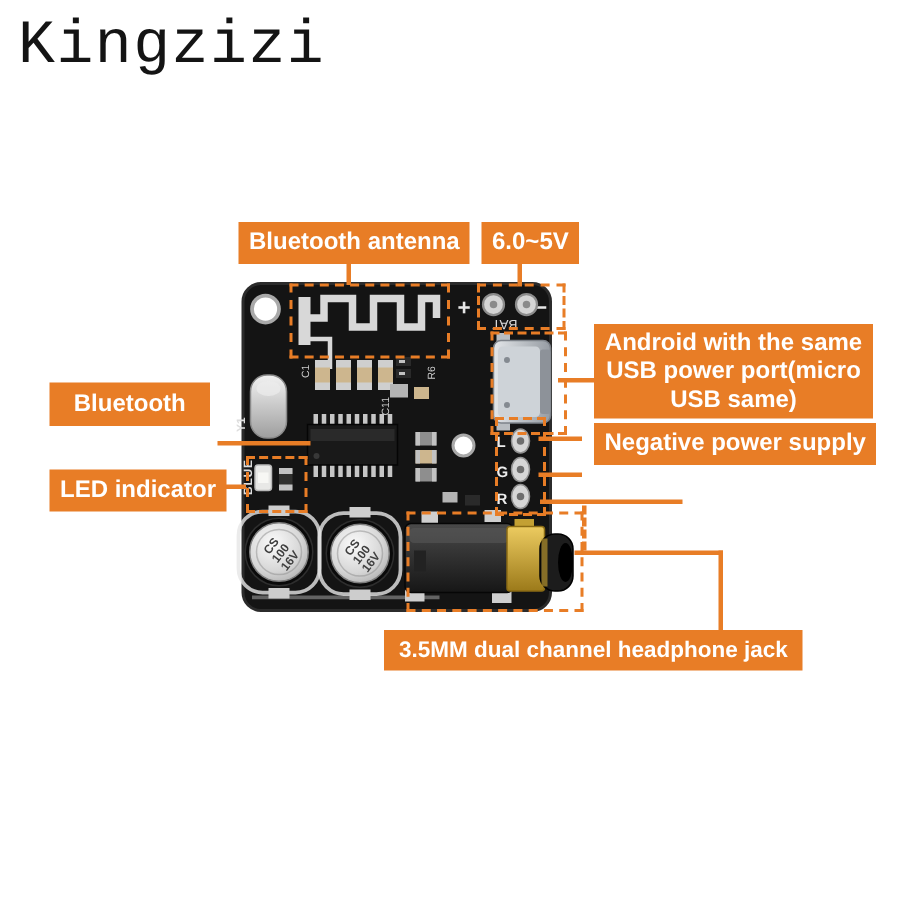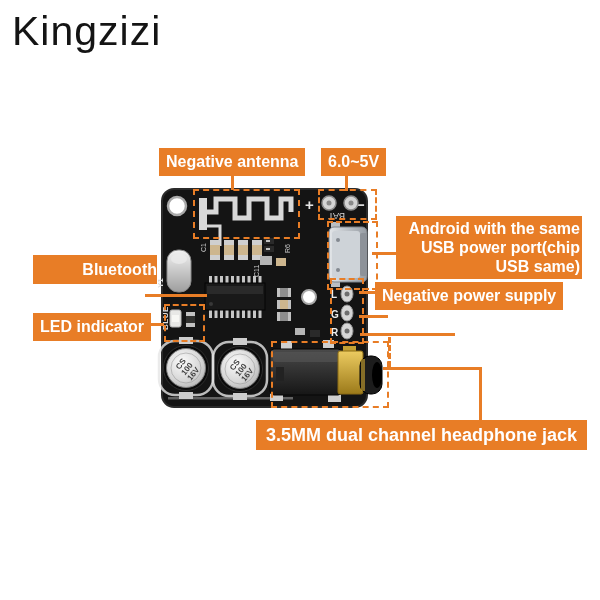--- a/index.html
+++ b/index.html
@@ -1,22 +1,22 @@
 <!DOCTYPE html>
 <html><head>
 <meta charset="utf-8">
 <style>
   html,body{margin:0;padding:0;background:#fff}
   .stage{position:relative;width:600px;height:600px;background:#fff;overflow:hidden;
          font-family:"Liberation Sans",sans-serif}
-  .logo{position:absolute;left:12px;top:8px;font-family:Liberation Sans, sans-serif;
+  .logo{position:absolute;left:12px;top:8px;font-family:Liberation Mono, monospace;
         font-size:41px;color:#141414;letter-spacing:1px;z-index:3}
   .lbl{position:absolute;background:#e87d26;color:#fff;font-weight:bold;font-size:16px;
        line-height:1;padding:6px 7px;white-space:nowrap;z-index:3}
-  .lbl.multi{white-space:normal;text-align:right;line-height:19px;padding:3px 2px}
+  .lbl.multi{white-space:normal;text-align:center;line-height:19px;padding:3px 2px}
   .lbl.multi span{display:block}
   .ln{position:absolute;background:#e87d26;z-index:2}
   .dbox{position:absolute;border:2px dashed #e87d26;z-index:2;background:transparent}
   .dash-v{position:absolute;width:0;border-left:3px dashed #e87d26;z-index:2}
   svg.board{position:absolute;left:0;top:0;z-index:1}
 </style>
 </head>
 <body>
 
 <div class="stage">
@@ -238,31 +238,31 @@
   <div class="ln" style="left:372px;top:252px;width:24px;height:3px"></div>
   <div class="ln" style="left:359px;top:291px;width:29px;height:3px"></div>
   <div class="ln" style="left:359px;top:315px;width:29px;height:3px"></div>
   <div class="ln" style="left:360px;top:333px;width:95px;height:3px"></div>
   <div class="dash-v" style="left:388px;top:337px;height:30px"></div>
   <div class="ln" style="left:383px;top:367px;width:99px;height:3px"></div>
   <div class="ln" style="left:479px;top:367px;width:3px;height:54px"></div>
   <div class="ln" style="left:145px;top:294px;width:62px;height:3px"></div>
   <div class="ln" style="left:141px;top:323px;width:23px;height:3px"></div>
 
-  <div class="lbl" style="left:159px;top:148px">Negative antenna</div>
+  <div class="lbl" style="left:159px;top:148px">Bluetooth antenna</div>
   <div class="lbl" style="left:321px;top:148px">6.0~5V</div>
 
   <div class="lbl multi" style="left:396px;top:216px;width:182px">
     <span>Android with the same</span>
-    <span>USB power port(chip</span>
+    <span>USB power port(micro</span>
     <span>USB same)</span>
   </div>
 
-  <div class="lbl" style="left:375px;top:282px">Negative power supply</div>
-
-  <div class="lbl multi" style="left:33px;top:255px;width:124px;line-height:21px;padding:4px 0">
+  <div class="lbl" style="left:396px;top:282px">Negative power supply</div>
+
+  <div class="lbl multi" style="left:33px;top:255px;width:107px;line-height:21px;padding:4px 0">
     <span>Bluetooth</span>
   </div>
 
   <div class="lbl" style="left:33px;top:313px">LED indicator</div>
-  <div class="lbl" style="left:256px;top:420px;font-size:18px;padding:6px 10px">3.5MM dual channel headphone jack</div>
+  <div class="lbl" style="left:256px;top:420px;font-size:15px;padding:6px 10px">3.5MM dual channel headphone jack</div>
 
 </div>
 
 </body></html>

